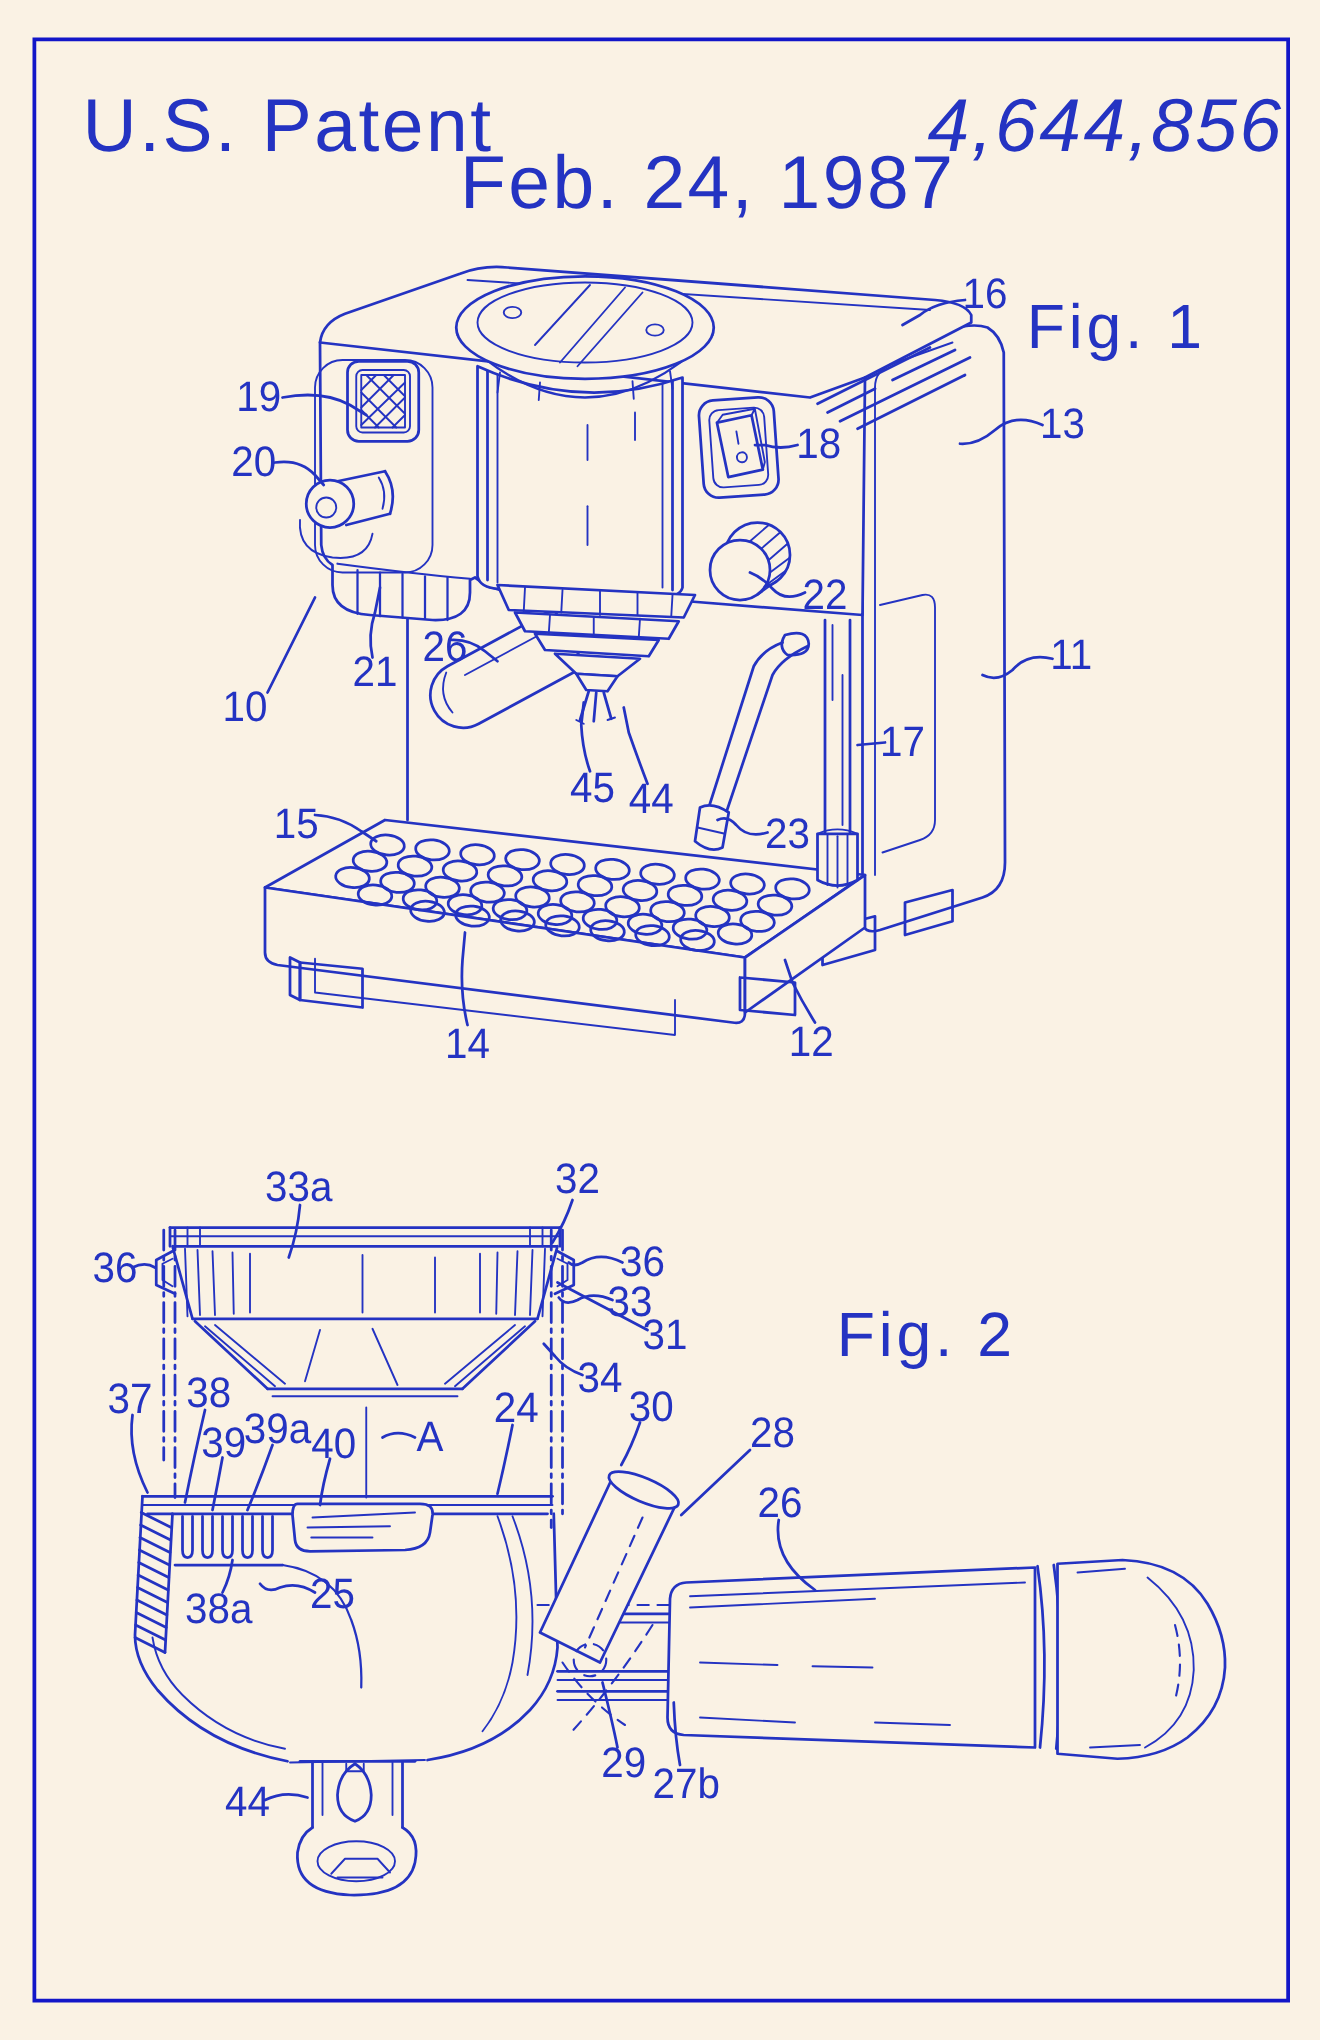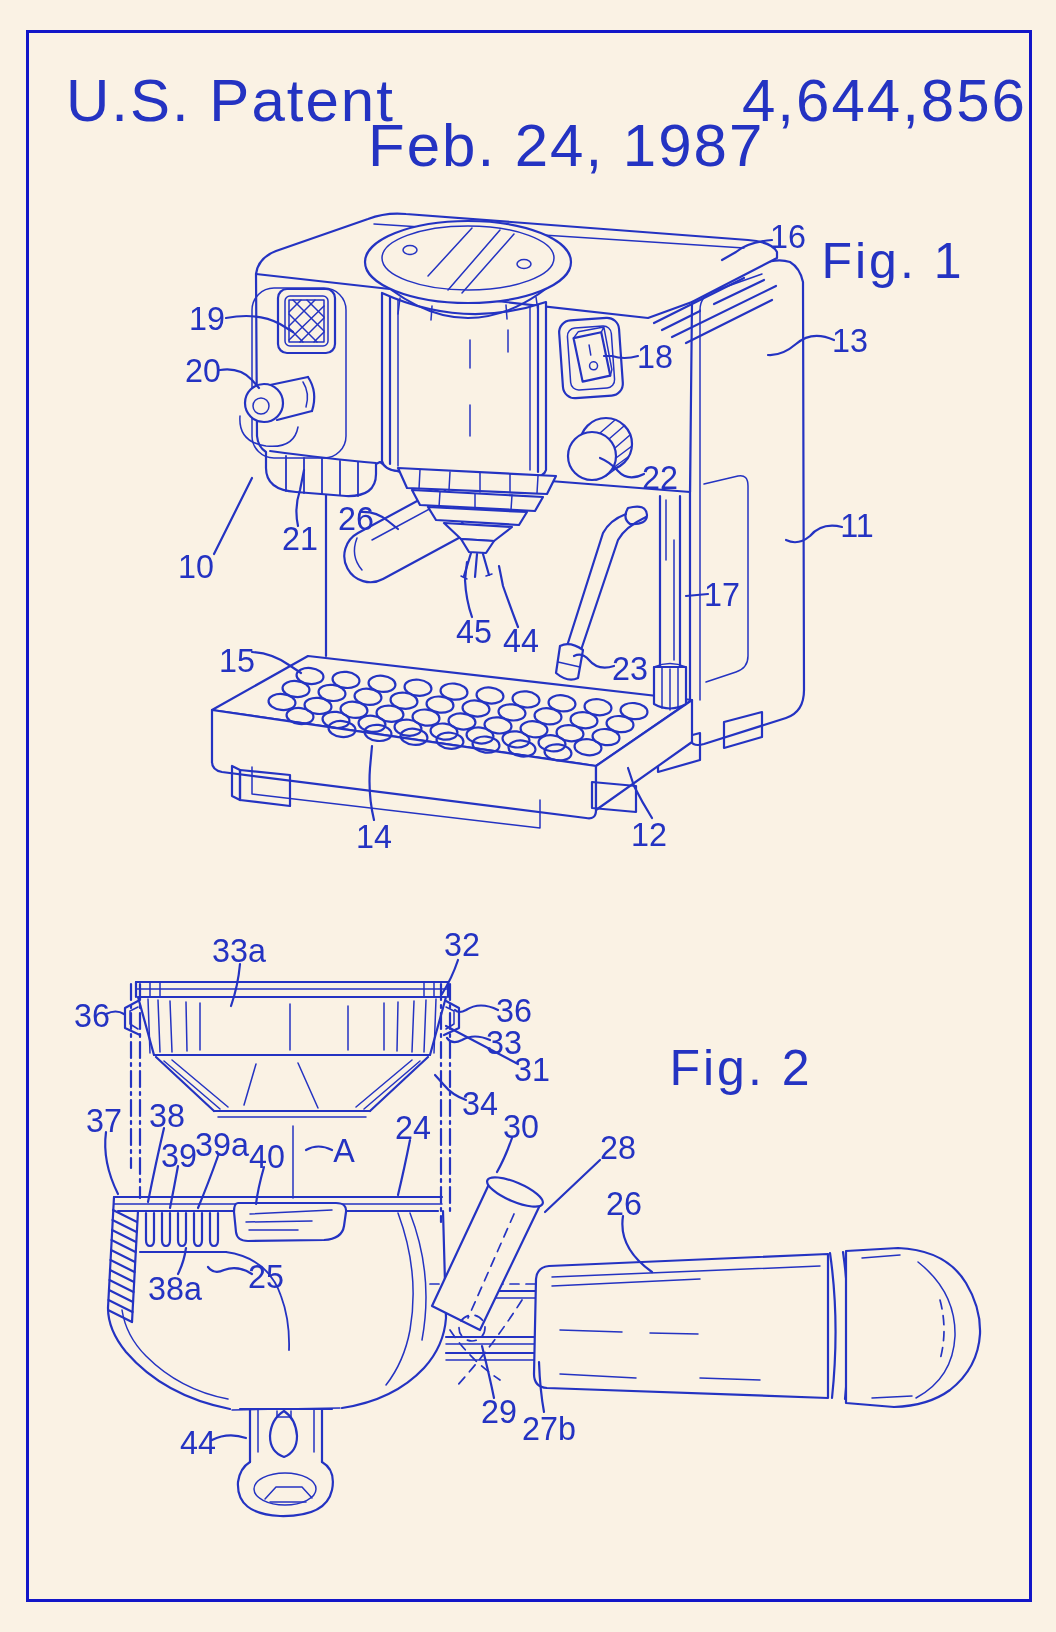--- a/index.html
+++ b/index.html
@@ -2,21 +2,21 @@
 <html style="--bg: #faf2e4; --ink: #2433c2; --border: #1216c8;"><head>
 <meta charset="utf-8">
 <style>
   :root{ --bg:#faf2e4; --ink:#2433c2; --border:#1216c8; }
   html,body{margin:0;padding:0;background:#777;}
   .page{position:relative;width:1056px;height:1632px;background:var(--bg);
         font-family:"Liberation Sans",sans-serif;color:var(--ink);overflow:hidden;margin:0 auto;}
   .frame{position:absolute;left:26px;top:30px;width:1000px;height:1566px;
          border:3px solid var(--border);pointer-events:none;}
   .hdr span{position:absolute;top:66px;font-size:60px;letter-spacing:2px;white-space:nowrap;}
-  .hdr .h1{left:66px;} .hdr .h2{left:368px;margin-top:45px;} .hdr .h3{left:742px;}
+  .hdr .h1{left:66px;} .hdr .h2{left:368px;margin-top:45px;} .hdr .h3{left:742px;font-style:italic;}
   .ref{position:absolute;transform:translate(-50%,-50%) scaleX(.95);font-size:34px;white-space:nowrap;}
   .fig-title{position:absolute;transform:translate(-50%,-50%);font-size:50px;letter-spacing:3px;white-space:nowrap;}
   svg.art{position:absolute;left:0;top:0;}
   svg.art *{stroke:var(--ink);fill:none;stroke-width:2.2;stroke-linecap:round;stroke-linejoin:round;}
   svg.art .bg{fill:var(--bg);}
   svg.art .thin{stroke-width:1.5;}
   svg.art .med{stroke-width:1.8;}
   svg.art .dash{stroke-dasharray:9 7;stroke-width:1.7;}
   svg.art .dd{stroke-dasharray:16 5 3 5;stroke-width:1.6;}
   svg.art .ldr{stroke-width:1.8;}

